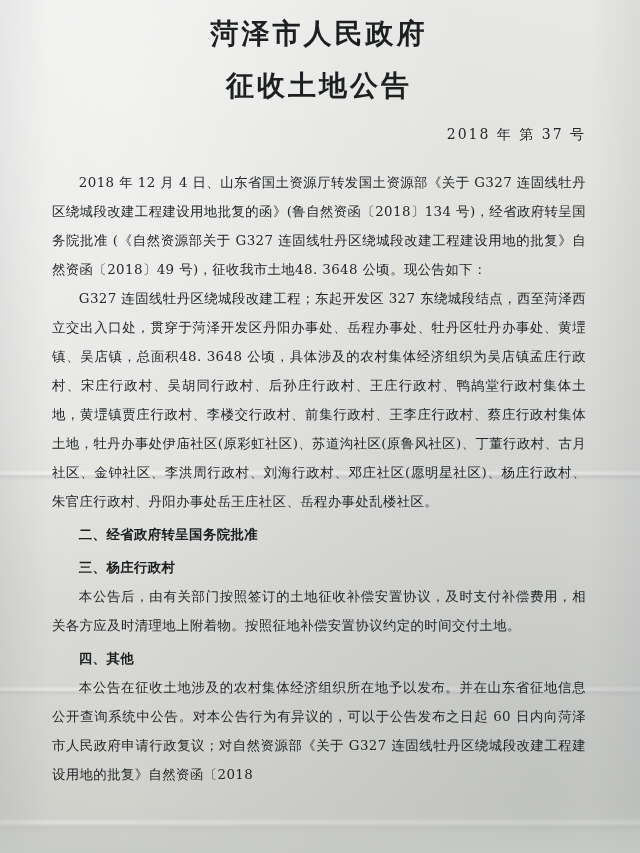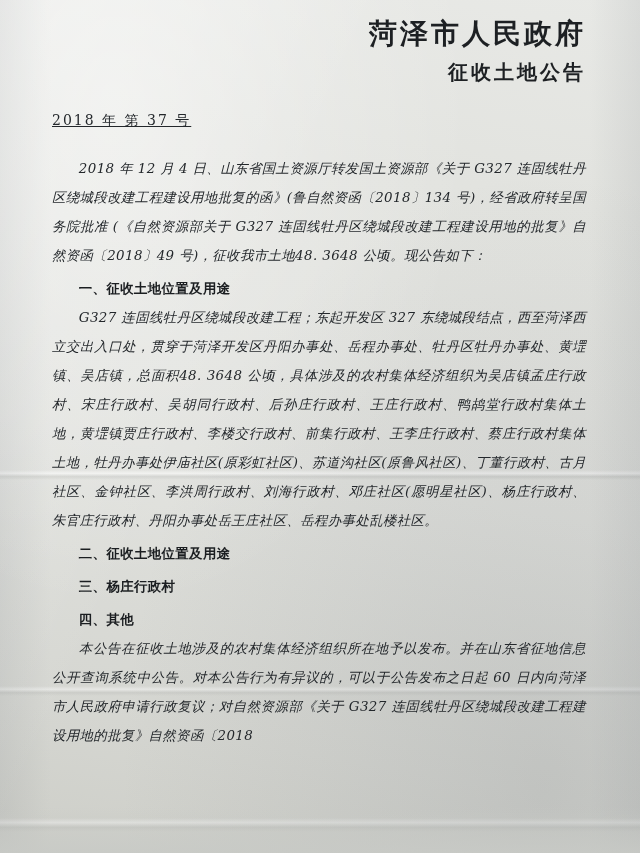--- a/index.html
+++ b/index.html
@@ -50,59 +50,57 @@
   .crease.c3 { top: 818px; opacity: .9; height: 14px; }
 
   .content {
     position: relative;
     z-index: 4;
     padding: 10px 54px 0 52px;
     color: #24282c;
   }
 
   .title {
-    text-align: right;
+    text-align: center;
     font-family: "DejaVu Serif", serif;
     font-weight: bold;
     color: #1d2023;
     letter-spacing: 3px;
   }
   .title .line1 {
     font-size: 28px;
     line-height: 36px;
     margin-top: 6px;
   }
   .title .line2 {
-    font-size: 20px;
+    font-size: 28px;
     line-height: 36px;
-    margin-top: 2px;
+    margin-top: 16px;
   }
   .docnum {
-    text-align: left;
+    text-align: right;
     font-size: 14px;
     letter-spacing: 2px;
     margin-top: 22px;
     color: #23272b;
     font-family: "DejaVu Serif", serif;
-    text-decoration: underline;
   }
 
   .body {
     margin-top: 24px;
     font-size: 13.4px;
     line-height: 29px;
     text-align: justify;
     color: #23272b;
     font-family: "DejaVu Serif", serif;
     letter-spacing: 0.4px;
   }
   .para {
     margin: 0 0 0 0;
     text-indent: 2em;
-    font-style: italic;
   }
   .section-head {
     margin: 4px 0 0 0;
     text-indent: 2em;
     font-weight: bold;
     color: #1b1e21;
   }
   .blurline {
     filter: blur(0.15px);
   }
@@ -130,26 +128,26 @@
       <div class="line1">菏泽市人民政府</div>
       <div class="line2">征收土地公告</div>
     </div>
 
     <div class="docnum">2018 年  第 37 号</div>
 
     <div class="body">
 
       <p class="para">2018 年 12 月 4 日、山东省国土资源厅转发国土资源部《关于 G327 连固线牡丹区绕城段改建工程建设用地批复的函》(鲁自然资函〔2018〕134 号)，经省政府转呈国务院批准 (《自然资源部关于 G327 连固线牡丹区绕城段改建工程建设用地的批复》自然资函〔2018〕49 号)，征收我市土地48. 3648 公顷。现公告如下：</p>
 
-      <p class="section-head">一、征收土地位置及用途</p>
       <p class="para">G327 连固线牡丹区绕城段改建工程；东起开发区 327 东绕城段结点，西至菏泽西立交出入口处，贯穿于菏泽开发区丹阳办事处、岳程办事处、牡丹区牡丹办事处、黄堽镇、吴店镇，总面积48. 3648 公顷，具体涉及的农村集体经济组织为吴店镇孟庄行政村、宋庄行政村、吴胡同行政村、后孙庄行政村、王庄行政村、鸭鸪堂行政村集体土地，黄堽镇贾庄行政村、李楼交行政村、前集行政村、王李庄行政村、蔡庄行政村集体土地，牡丹办事处伊庙社区(原彩虹社区)、苏道沟社区(原鲁风社区)、丁董行政村、古月社区、金钟社区、李洪周行政村、刘海行政村、邓庄社区(愿明星社区)、杨庄行政村、朱官庄行政村、丹阳办事处岳王庄社区、岳程办事处乱楼社区。</p>
 
-      <p class="section-head">二、征收土地位置及用途</p>
+      <p class="section-head">二、经省政府转呈国务院批准</p>
 
       <p class="section-head">三、杨庄行政村</p>
+      <p class="para">本公告后，由有关部门按照签订的土地征收补偿安置协议，及时支付补偿费用，相关各方应及时清理地上附着物。按照征地补偿安置协议约定的时间交付土地。</p>
 
       <p class="section-head">四、其他</p>
       <p class="para blurline">本公告在征收土地涉及的农村集体经济组织所在地予以发布。并在山东省征地信息公开查询系统中公告。对本公告行为有异议的，可以于公告发布之日起 60 日内向菏泽市人民政府申请行政复议；对自然资源部《关于 G327 连固线牡丹区绕城段改建工程建设用地的批复》自然资函〔2018</p>
 
     </div>
   </div>
 
   <div class="fade-bottom"></div>
 </div>
 

